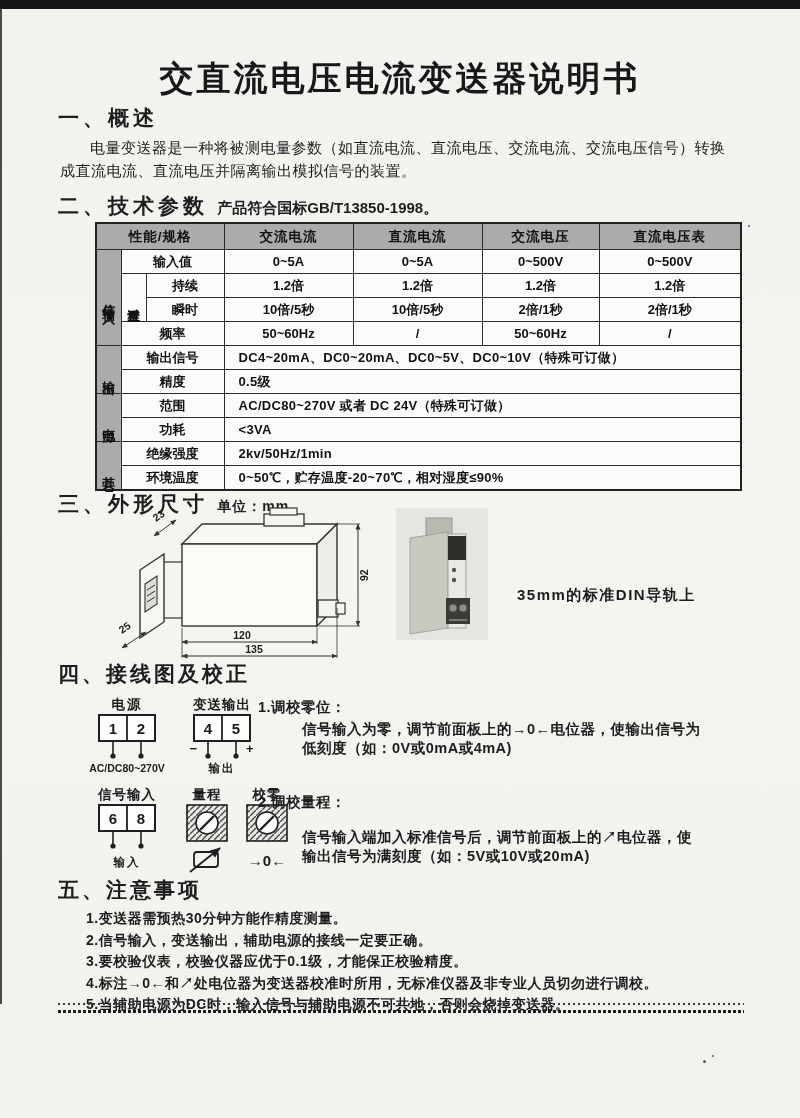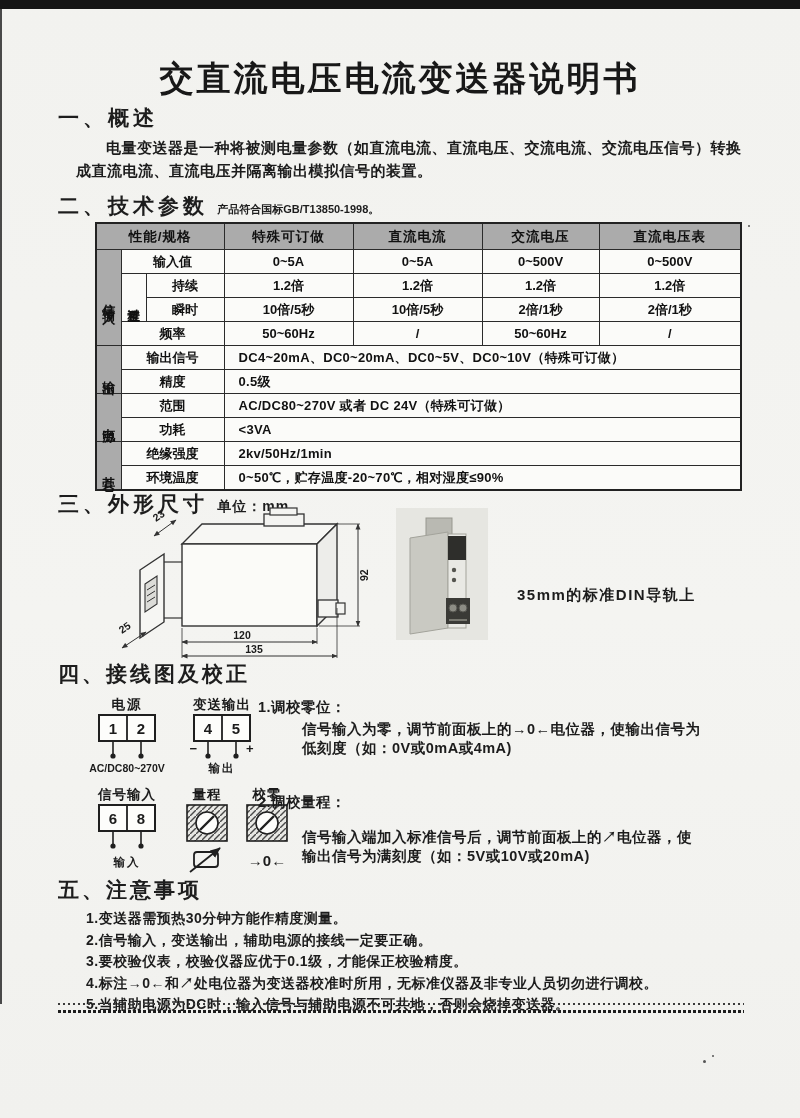--- a/index.html
+++ b/index.html
@@ -13,25 +13,25 @@
   .speck{position:absolute;background:#555;border-radius:50%;}
 
   .doc-title{
     position:absolute;left:0;top:56px;width:100%;text-align:center;
     font-family:"Liberation Serif",serif;font-size:34px;font-weight:700;letter-spacing:3px;color:#181818;
   }
   .sec-head{
     position:absolute;font-family:"Liberation Serif",serif;
     font-size:21px;font-weight:600;letter-spacing:4px;color:#1d1d1d;white-space:nowrap;
   }
-  .sec-sub{font-size:11px;font-weight:700;letter-spacing:0;font-family:"Liberation Sans",sans-serif;}
+  .sec-sub{font-size:15px;font-weight:700;letter-spacing:0;font-family:"Liberation Sans",sans-serif;}
 
   .overview-body{
-    position:absolute;left:76px;top:136px;width:676px;
-    font-size:15px;font-weight:700;line-height:1.55;text-indent:2em;letter-spacing:.5px;
+    position:absolute;left:60px;top:136px;width:676px;
+    font-size:15px;font-weight:400;line-height:1.55;text-indent:2em;letter-spacing:.5px;
   }
 
   table.spec{
     position:absolute;left:95px;top:222px;width:645px;
     border-collapse:collapse;table-layout:fixed;
     border:2.5px solid #222;
     font-size:13px;font-weight:700;color:#111;
   }
   table.spec th,table.spec td{border:1.6px solid #2b2b2b;text-align:center;padding:0;height:23px;background:#fbfbf9;}
   table.spec th{background:#ababab;height:25px;font-size:13.5px;letter-spacing:1px;}
@@ -84,21 +84,21 @@
         <col style="width:25px">
         <col style="width:78px">
       <col style="width:129px">
         <col style="width:129px">
         <col style="width:117px">
         <col style="width:142px">
     </colgroup>
     <tbody>
         <tr>
       <th colspan="3">性能/规格</th>
-      <th>特殊可订做</th>
+      <th>交流电流</th>
       <th>直流电流</th>
       <th>交流电压</th>
       <th>直流电压表</th>
     </tr>
     <tr>
       <td class="gcell" rowspan="4"><span class="vtext">信号输入</span></td>
       <td colspan="2">输入值</td>
       <td>0~5A</td>
       <td>0~5A</td>
       <td>0~500V</td>

